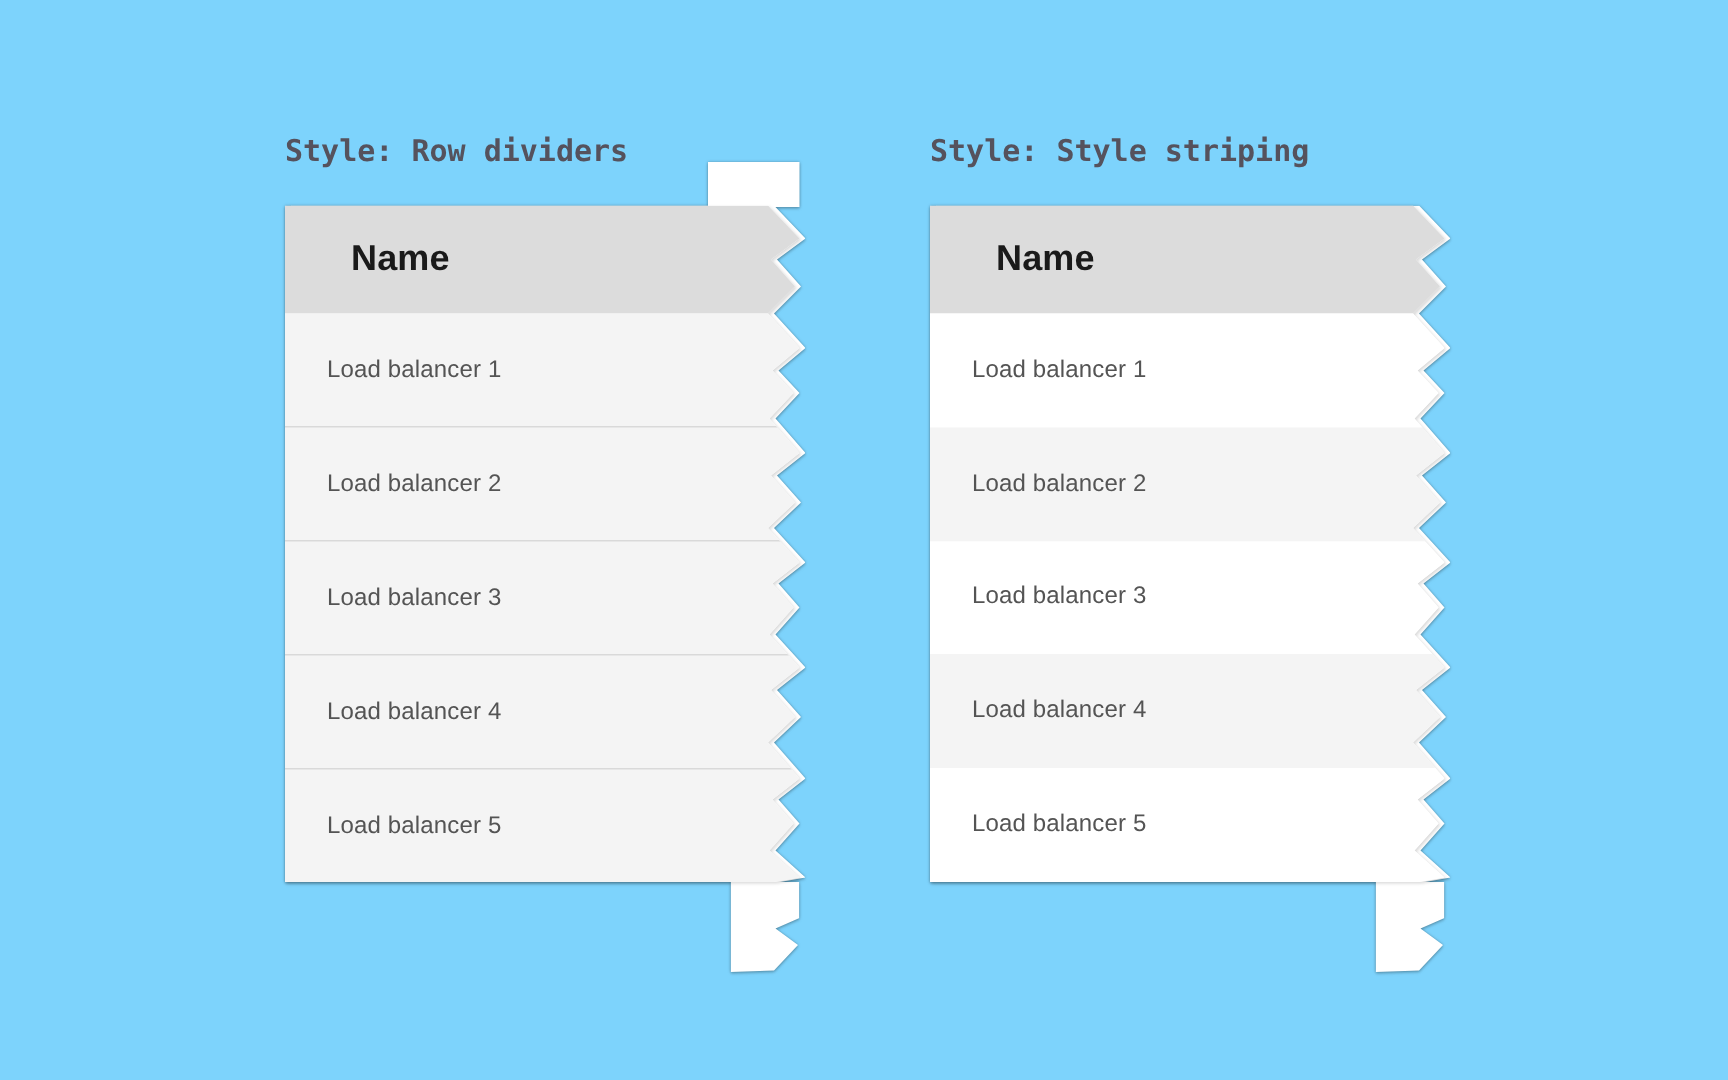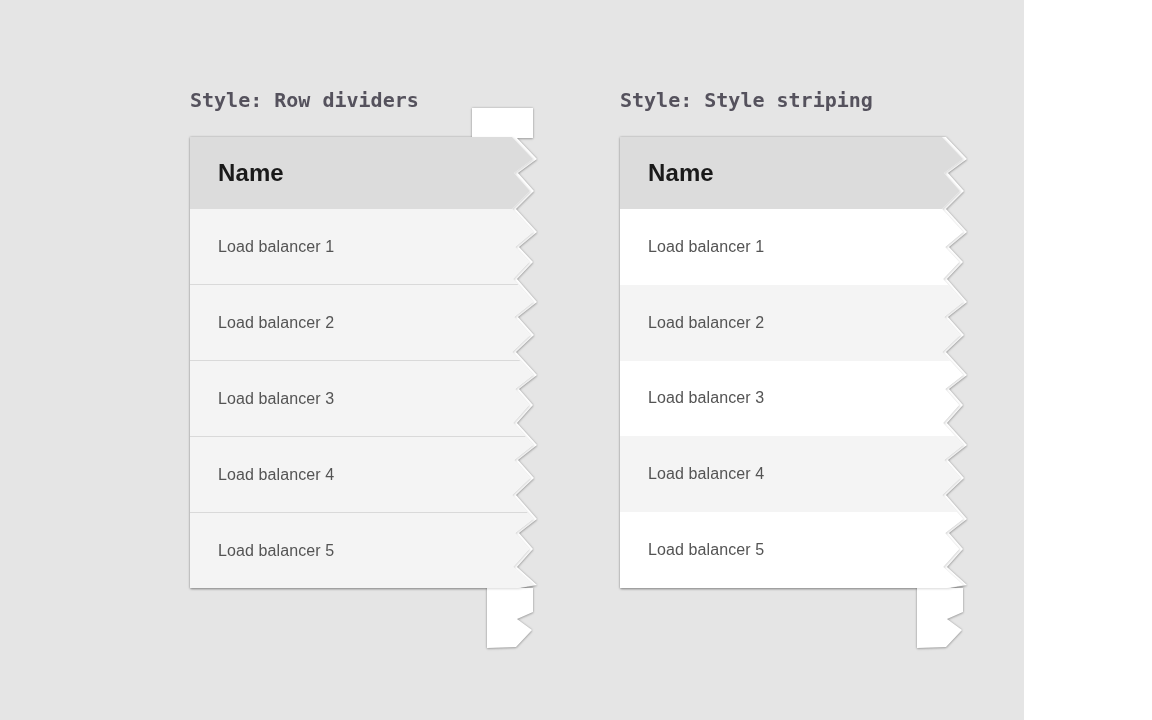--- a/index.html
+++ b/index.html
@@ -1,17 +1,17 @@
 <!DOCTYPE html>
 <html><head>
 <meta charset="utf-8">
 <style>
   html,body{margin:0;padding:0;background:#ffffff;}
   #canvas{
-    position:relative;width:1024px;height:720px;background:#e5e5e5;
+    position:relative;width:1152px;height:720px;background:#7dd3fc;
     overflow:hidden;font-family:"Liberation Sans",sans-serif;
   }
   .fig{position:absolute;top:90px;width:343px;}
   .fig-left{left:190px;}
   .fig-right{left:620px;}
   .fig-title{
     font-family:"DejaVu Sans Mono","Liberation Mono",monospace;
     font-size:20px;line-height:20px;font-weight:bold;
     color:#55525d;white-space:nowrap;letter-spacing:0px;
   }
@@ -51,21 +51,21 @@
   .tbl-box{
     position:absolute;inset:0;z-index:2;
     filter: drop-shadow(1px 1px 1px rgba(0,0,0,0.15));
   }
   .tbl{
     position:absolute;inset:0;display:flex;flex-direction:column;
     background:#ffffff;
   }
   .thead{
     height:72px;flex:0 0 72px;background:#dcdcdc;display:flex;align-items:center;
-    padding-left:28px;box-sizing:border-box;
+    padding-left:44px;box-sizing:border-box;
     font-size:24px;font-weight:600;color:#1a1a1a;letter-spacing:0.1px;
   }
   .rows{flex:1;display:flex;flex-direction:column;}
   .row{
     flex:1;display:flex;align-items:center;padding-left:28px;box-sizing:border-box;
     font-size:16px;font-weight:400;color:#545454;letter-spacing:0.1px;
   }
   .style-row-dividers .row{background:#f4f4f4;}
   .style-row-dividers .row + .row{border-top:1px solid #d9d9d9;}
   .style-zebra .row{background:#ffffff;}

